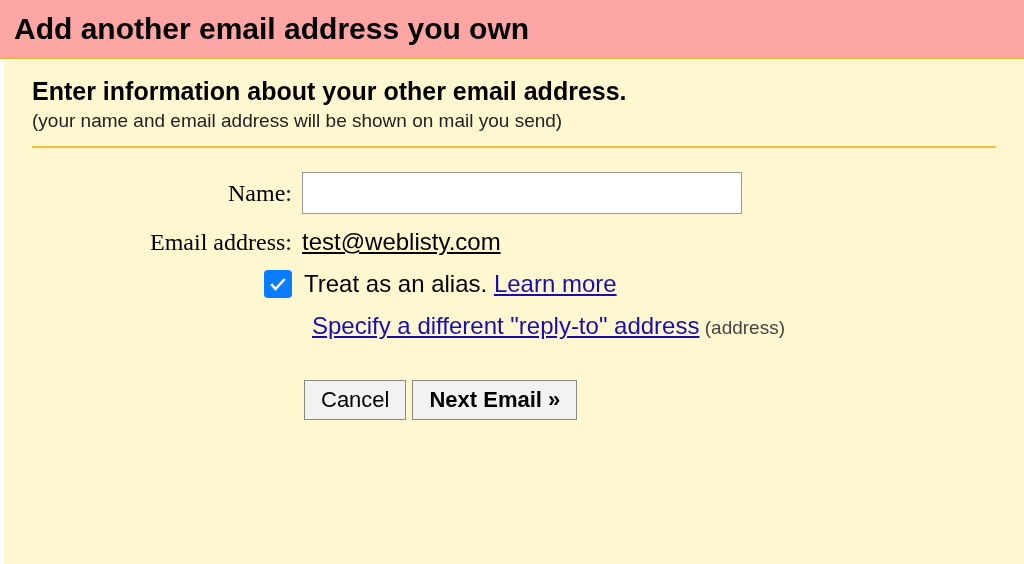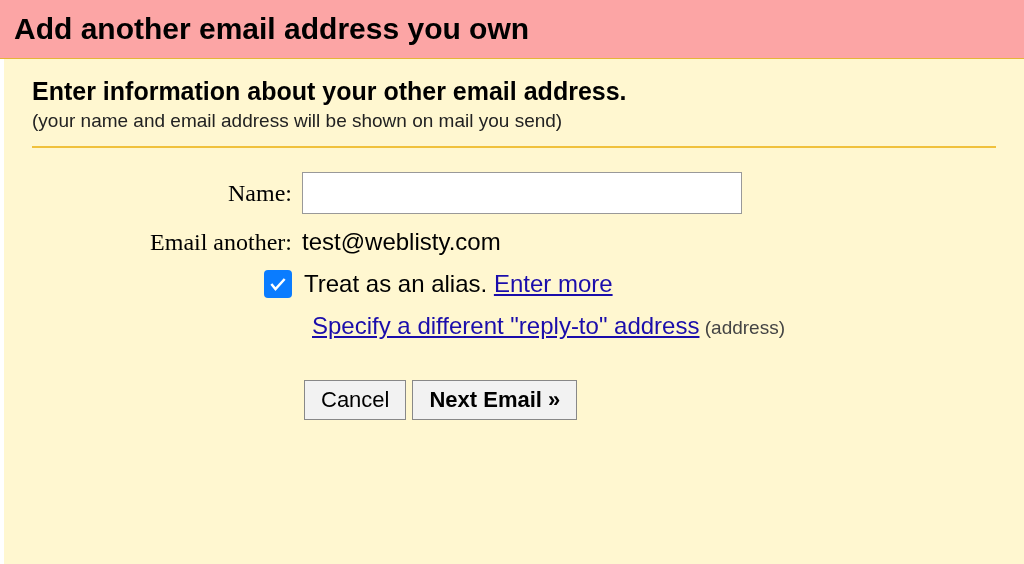--- a/index.html
+++ b/index.html
@@ -55,20 +55,21 @@
       text-align: right;
       font-size: 24px;
       color: #000;
       padding-right: 10px;
       font-family: Liberation Serif, serif;
     }
     .input-col {
       flex: 1;
       display: flex;
       align-items: flex-end;
+      text-decoration: underline;
     }
     .text-input {
       width: 440px;
       height: 42px;
       border: 1px solid #999;
       background: #fff;
       font-size: 20px;
       padding: 4px 8px;
     }
     .email-value {
@@ -147,34 +148,34 @@
   <hr class="divider">
 
   <div class="form-row">
     <div class="label-col">Name:</div>
     <div class="input-col">
       <input type="text" class="text-input" value="" style="">
     </div>
   </div>
 
   <div class="form-row">
-    <div class="label-col">Email another:</div>
+    <div class="label-col">Email address:</div>
     <div class="input-col">
       <span class="email-value">test@weblisty.com</span>
     </div>
   </div>
 
   <div class="checkbox-row">
     <div class="checkbox">
       <svg viewBox="0 0 24 24">
           <polyline points="4,12 9,18 20,6"></polyline>
         </svg>
     </div>
     <span class="checkbox-label">
-      <span>Treat as an alias. </span><span class="link">Enter more</span>
+      <span>Treat as an alias. </span><span class="link">Learn more</span>
     </span>
   </div>
 
   <div class="reply-row">
     <span class="link">Specify a different "reply-to" address</span><span class="optional"> (address)</span>
   </div>
 
   <div class="button-row">
     <button class="btn">Cancel</button>
     <button class="btn btn-primary">Next Email »</button>

